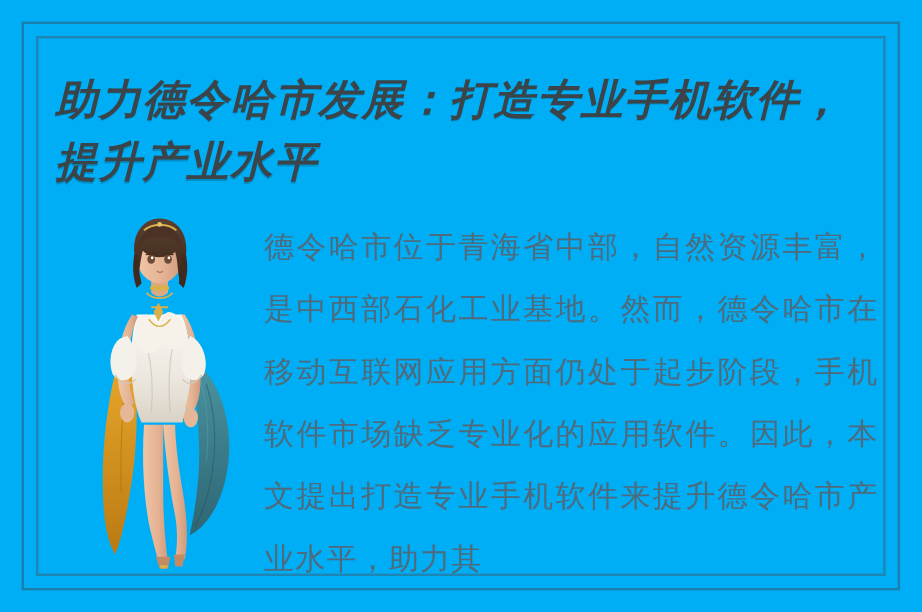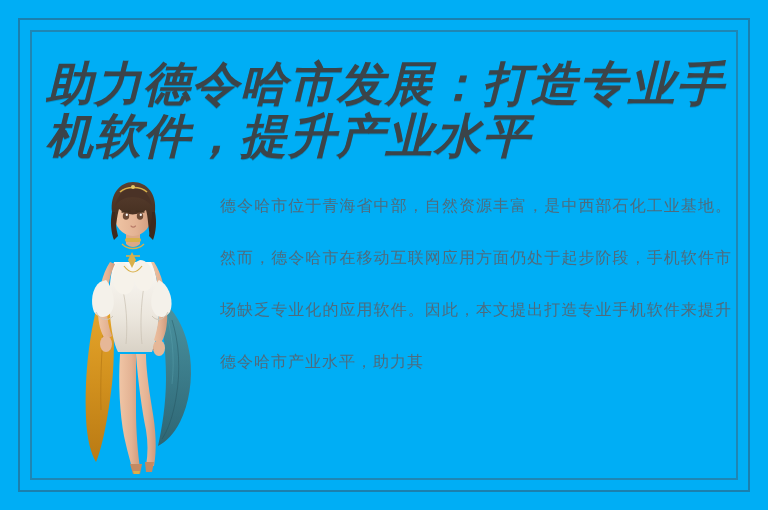--- a/index.html
+++ b/index.html
@@ -45,39 +45,39 @@
   }
 
   
   .title {
     position: absolute;
     left: 46px;
     top: 58px;
     width: 690px;
     color: #3b4449;
     font-family: "DejaVu Serif", "Liberation Serif", serif;
-    font-size: 47px;
+    font-size: 35px;
     font-weight: 700;
     font-style: italic;
     line-height: 52px;
     letter-spacing: 1.5px;
     text-shadow: 0 1px 0 rgba(0,0,0,0.18);
     white-space: pre-wrap;
     word-break: break-all;
   }
 
   
   .body-text {
     position: absolute;
     left: 220px;
     top: 180px;
     width: 512px;
     color: #4e6b7d;
     font-family: "DejaVu Sans", "Liberation Sans", sans-serif;
-    font-size: 16px;
+    font-size: 25px;
     line-height: 52px;
     text-align: justify;
     text-align-last: left;
     letter-spacing: 1px;
     word-break: break-all;
   }
 
   
   .figure {
     position: absolute;

